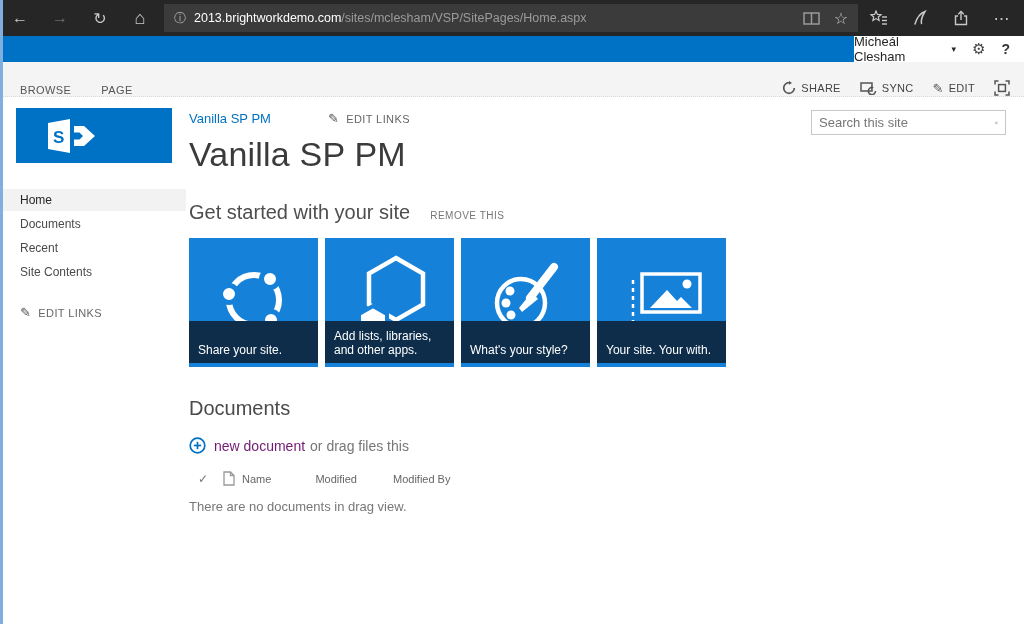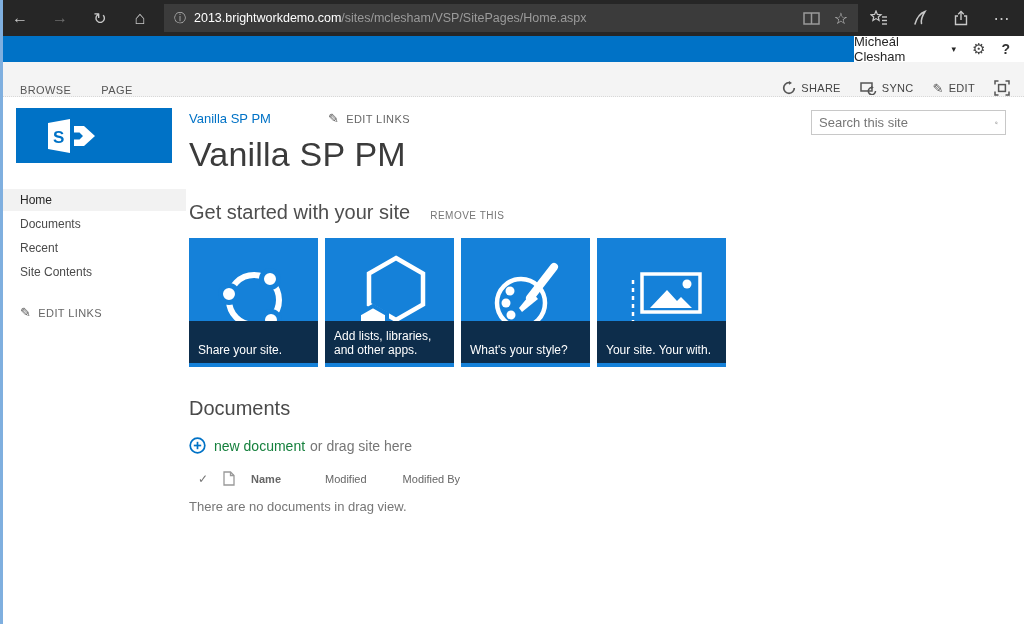--- a/index.html
+++ b/index.html
@@ -63,26 +63,26 @@
   .gs-remove { margin-left:20px; font-size:10px; color:#767676; letter-spacing:.5px; }
 
   .tiles { margin-top:14px; display:flex; gap:7px; }
   .tile { width:129px; height:129px; position:relative; cursor:pointer; overflow:hidden; }
   .tile-icon { position:absolute; left:50%; transform:translateX(-50%); }
   .tile-band { position:absolute; left:0; right:0; bottom:4px; height:42px; color:#fff; font-size:12px; line-height:14px; padding:5px 9px 6px 9px; display:flex; align-items:flex-end; }
 
   .docs { margin-top:30px; }
   .docs-title { font-size:20px; font-weight:400; color:#4a4a4a; }
   .newdoc-row { margin-top:17px; display:flex; align-items:center; font-size:14px; }
-  .newdoc-link { color:#15803d; margin:0 5px 0 8px; cursor:pointer; }
+  .newdoc-link { color:#701a75; margin:0 5px 0 8px; cursor:pointer; }
   .drag-text { color:#767676; }
   .cols-row { margin-top:17px; display:flex; align-items:center; font-size:11px; color:#666; }
   .col-check { margin-left:9px; color:#777; font-size:12px; }
   .col-doc { margin-left:15px; display:flex; align-items:center; }
-  .col-name { margin-left:16px;font-weight:bold; }
+  .col-name { margin-left:7px; }
   .col-mod { margin-left:44px; }
   .col-modby { margin-left:36px; }
   .empty-row { margin-top:13px; font-size:13px; color:#777; }
 </style>
 </head>
 <body>
 
 <div class="winborder"></div>
 
 <div class="chrome">
@@ -272,21 +272,21 @@
     <div class="docs">
       <div class="docs-title">Documents</div>
 
       <div class="newdoc-row">
         <svg width="17" height="17" viewBox="0 0 17 17">
             <circle cx="8.5" cy="8.5" r="7.3" fill="none" stroke="#0072c6" stroke-width="1.7"></circle>
             <line x1="8.5" y1="4.8" x2="8.5" y2="12.2" stroke="#0072c6" stroke-width="1.7"></line>
             <line x1="4.8" y1="8.5" x2="12.2" y2="8.5" stroke="#0072c6" stroke-width="1.7"></line>
           </svg>
         <span class="newdoc-link">new document</span>
-        <span class="drag-text">or drag site here</span>
+        <span class="drag-text">or drag files this</span>
       </div>
 
       <div class="cols-row">
         <span class="col-check">✓</span>
         <span class="col-doc">
           <svg width="12" height="15" viewBox="0 0 12 15">
               <path d="M1 1 H7.5 L11 4.5 V14 H1 Z" fill="none" stroke="#999" stroke-width="1.3"></path>
               <path d="M7.5 1 V4.5 H11" fill="none" stroke="#999" stroke-width="1.3"></path>
             </svg>
         </span>

